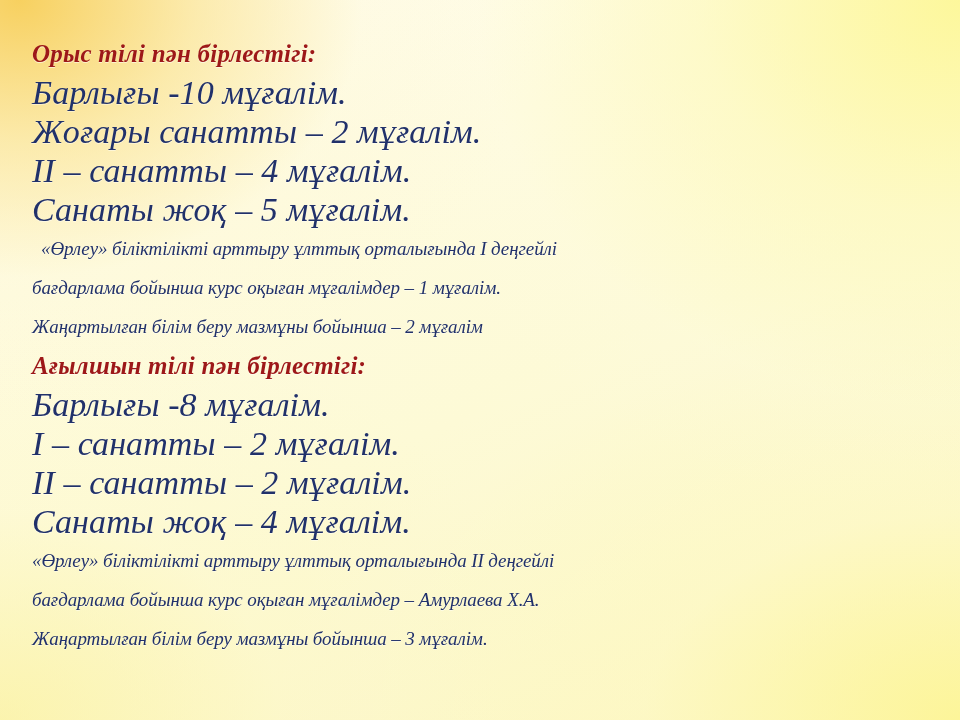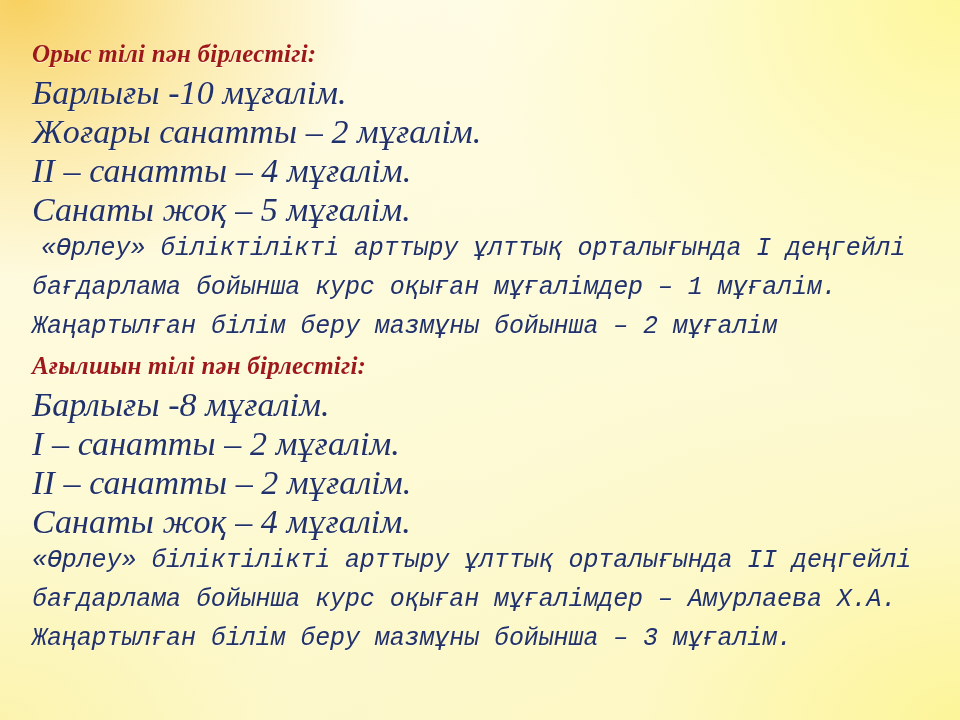--- a/index.html
+++ b/index.html
@@ -74,23 +74,22 @@
     font-size: 25px;
     letter-spacing: 0.2px;
     text-shadow: 0 1px 0 rgba(255, 255, 255, 0.55);
   }
 
   .line.indent {
     padding-left: 9px;
   }
 
   .line.wide {
-    font-size: 25px;
+    font-size: 19px;
     letter-spacing: -0.1px;
-    font-family: Liberation Mono, monospace;
   }
 </style>
 </head>
 <body>
 
 <div id="slide">
   <div id="text-block">
       <div class="line heading">Орыс тілі  пән бірлестігі:</div>
       <div class="line">Барлығы -10 мұғалім.</div>
       <div class="line">Жоғары санатты – 2 мұғалім.</div>

